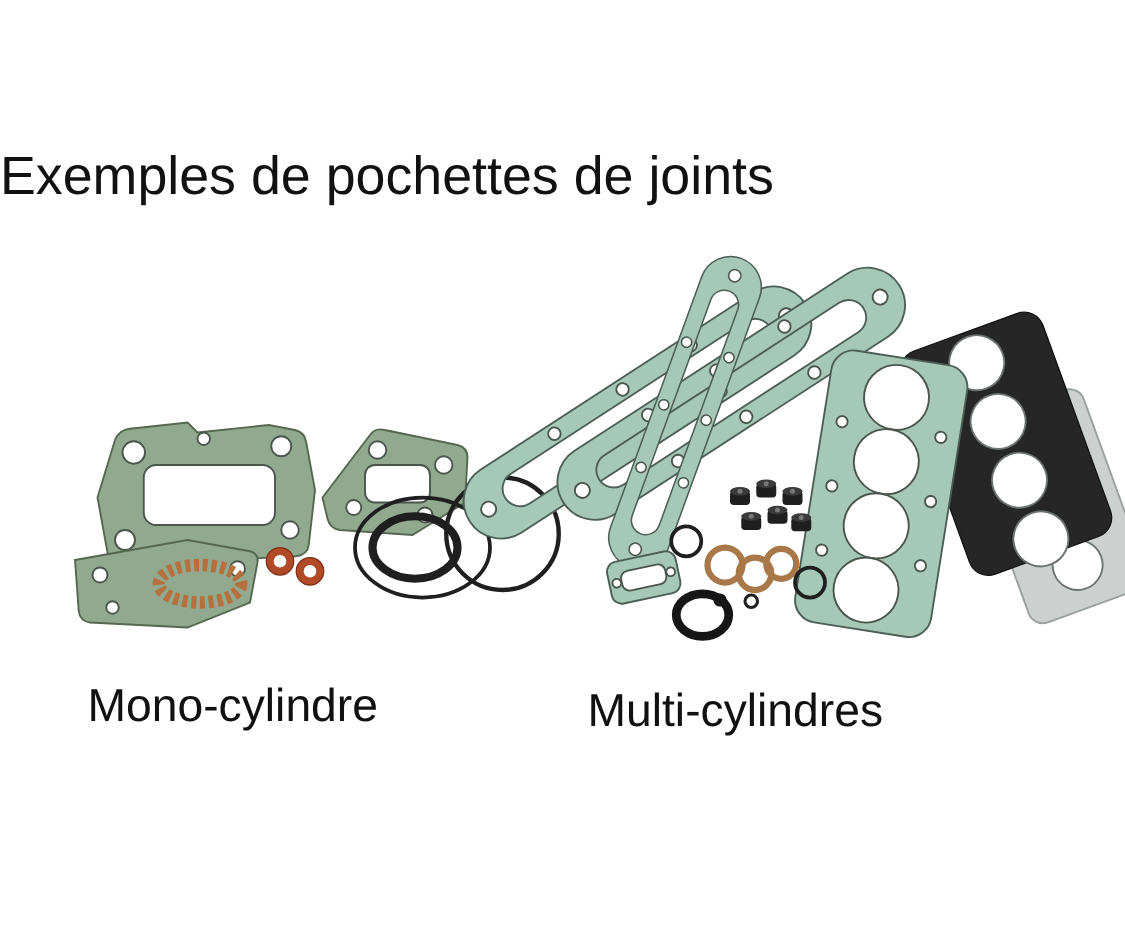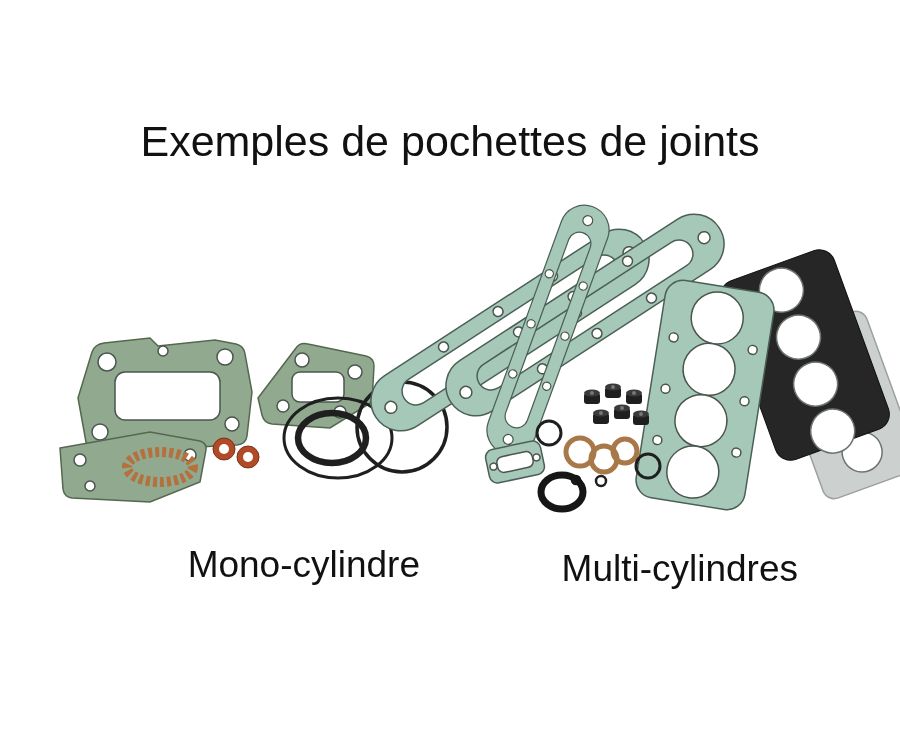--- a/index.html
+++ b/index.html
@@ -10,30 +10,30 @@
     --rubber-black:#1f1f1f; --metal-gray:#ccd1cf;
   }
   html,body{margin:0;padding:0;}
   body{
     width:900px;height:752px;background:var(--background);
     font-family:"Liberation Sans","DejaVu Sans",sans-serif;color:var(--text);
     overflow:hidden;
   }
   .stage{position:relative;width:900px;height:752px;background:var(--background);}
   .title{
-    position:absolute;top:116px;left:0;width:900px;text-align:center;
+    position:absolute;top:116px;left:0;width:900px;
     font-size:43px;line-height:1.18;font-weight:400;color:var(--text);
     letter-spacing:0px;
   }
   .caption{
     position:absolute;font-size:37px;font-weight:400;color:var(--text);
-    text-align:right;white-space:nowrap;
+    text-align:left;white-space:nowrap;
   }
   .caption-left{top:544px;left:70px;width:350px;}
-  .caption-right{top:548px;left:448px;width:350px;}
+  .caption-right{top:548px;left:470px;width:350px;}
   svg.photo{position:absolute;top:0;left:0;}
   .green{fill:var(--gasket-green);stroke:var(--gasket-green-stroke);stroke-width:1.5;}
   .teal{fill:var(--gasket-teal);stroke:var(--gasket-teal-stroke);stroke-width:1.5;}
   .hole{fill:#ffffff;stroke:#4a554d;stroke-width:1.5;}
   .hole-gray{fill:#ffffff;stroke:#6d736f;stroke-width:1.5;}
   .rubber{fill:none;stroke:var(--rubber-black);}
   .copper-ring{fill:none;stroke:#a87848;}
   .blackfill{fill:#262626;stroke:#111;stroke-width:1;}
   .grayfill{fill:var(--metal-gray);stroke:#9aa09d;stroke-width:1.5;}
 </style>

